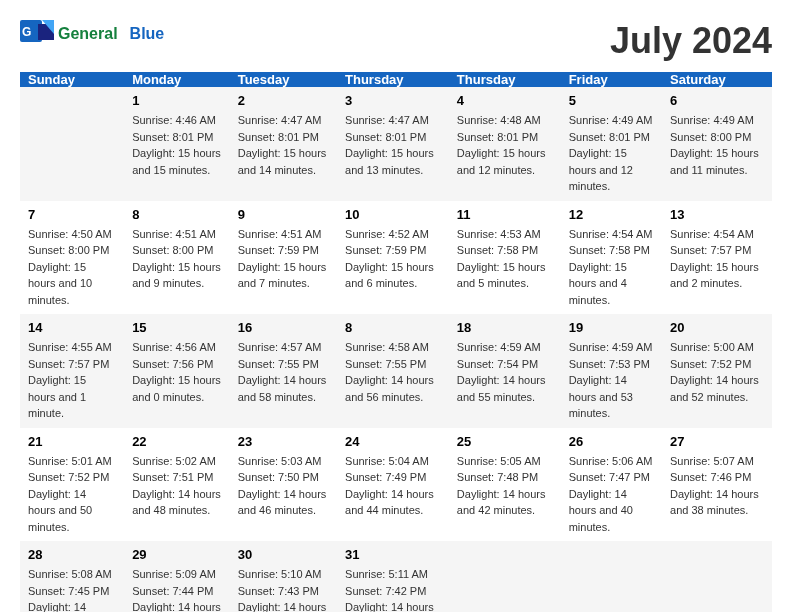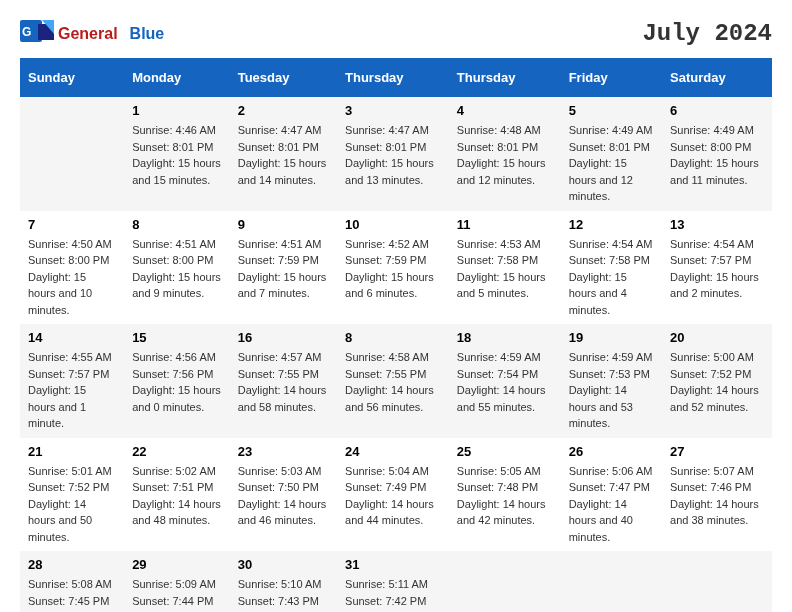--- a/index.html
+++ b/index.html
@@ -23,40 +23,39 @@
     }
     .logo-row {
       display: flex;
       align-items: center;
       gap: 4px;
     }
     .title-section {
       text-align: right;
     }
     .month-year {
-      font-size: 24px;
+      font-size: 36px;
       font-weight: bold;
       color: #333;
-      font-family: Liberation Mono, monospace;
     }
     .location {
       font-size: 16px;
       color: #555;
     }
     table {
       width: 100%;
       border-collapse: collapse;
       font-size: 11px;
     }
     thead tr {
       background-color: #1565c0;
       color: white;
     }
     thead th {
-      padding: 12px 8px;
+      padding: 0 8px;
       text-align: left;
       font-size: 13px;
       font-weight: bold;
     }
     tbody tr {
       vertical-align: top;
     }
     tbody tr:nth-child(odd) {
       background-color: #f5f5f5;
     }
@@ -86,21 +85,21 @@
 <div class="header-section">
   <div class="logo">
     <div class="logo-row">
       <svg width="34" height="28" viewBox="0 0 34 28">
         <rect x="0" y="0" width="22" height="22" rx="2" fill="#1565c0"></rect>
         <polygon points="18,4 34,4 34,20 18,20" fill="#1a237e"></polygon>
         <polygon points="22,0 34,0 34,14" fill="#42a5f5"></polygon>
         <text x="2" y="16" font-size="12" font-weight="bold" fill="white" font-family="Arial">G</text>
       </svg>
       <div>
-        <span style="font-size:16px;font-weight:bold;color:#b91c1c;">General</span><span style="font-size:16px;font-weight:bold;color:#1565c0;padding-left:12px;">Blue</span>
+        <span style="font-size:16px;font-weight:bold;color:#15803d;">General</span><span style="font-size:16px;font-weight:bold;color:#1565c0;padding-left:12px;">Blue</span>
       </div>
     </div>
   </div>
   <div class="title-section">
     <div class="month-year">July 2024</div>
   </div>
 </div>
 
 <table>
   <thead>

